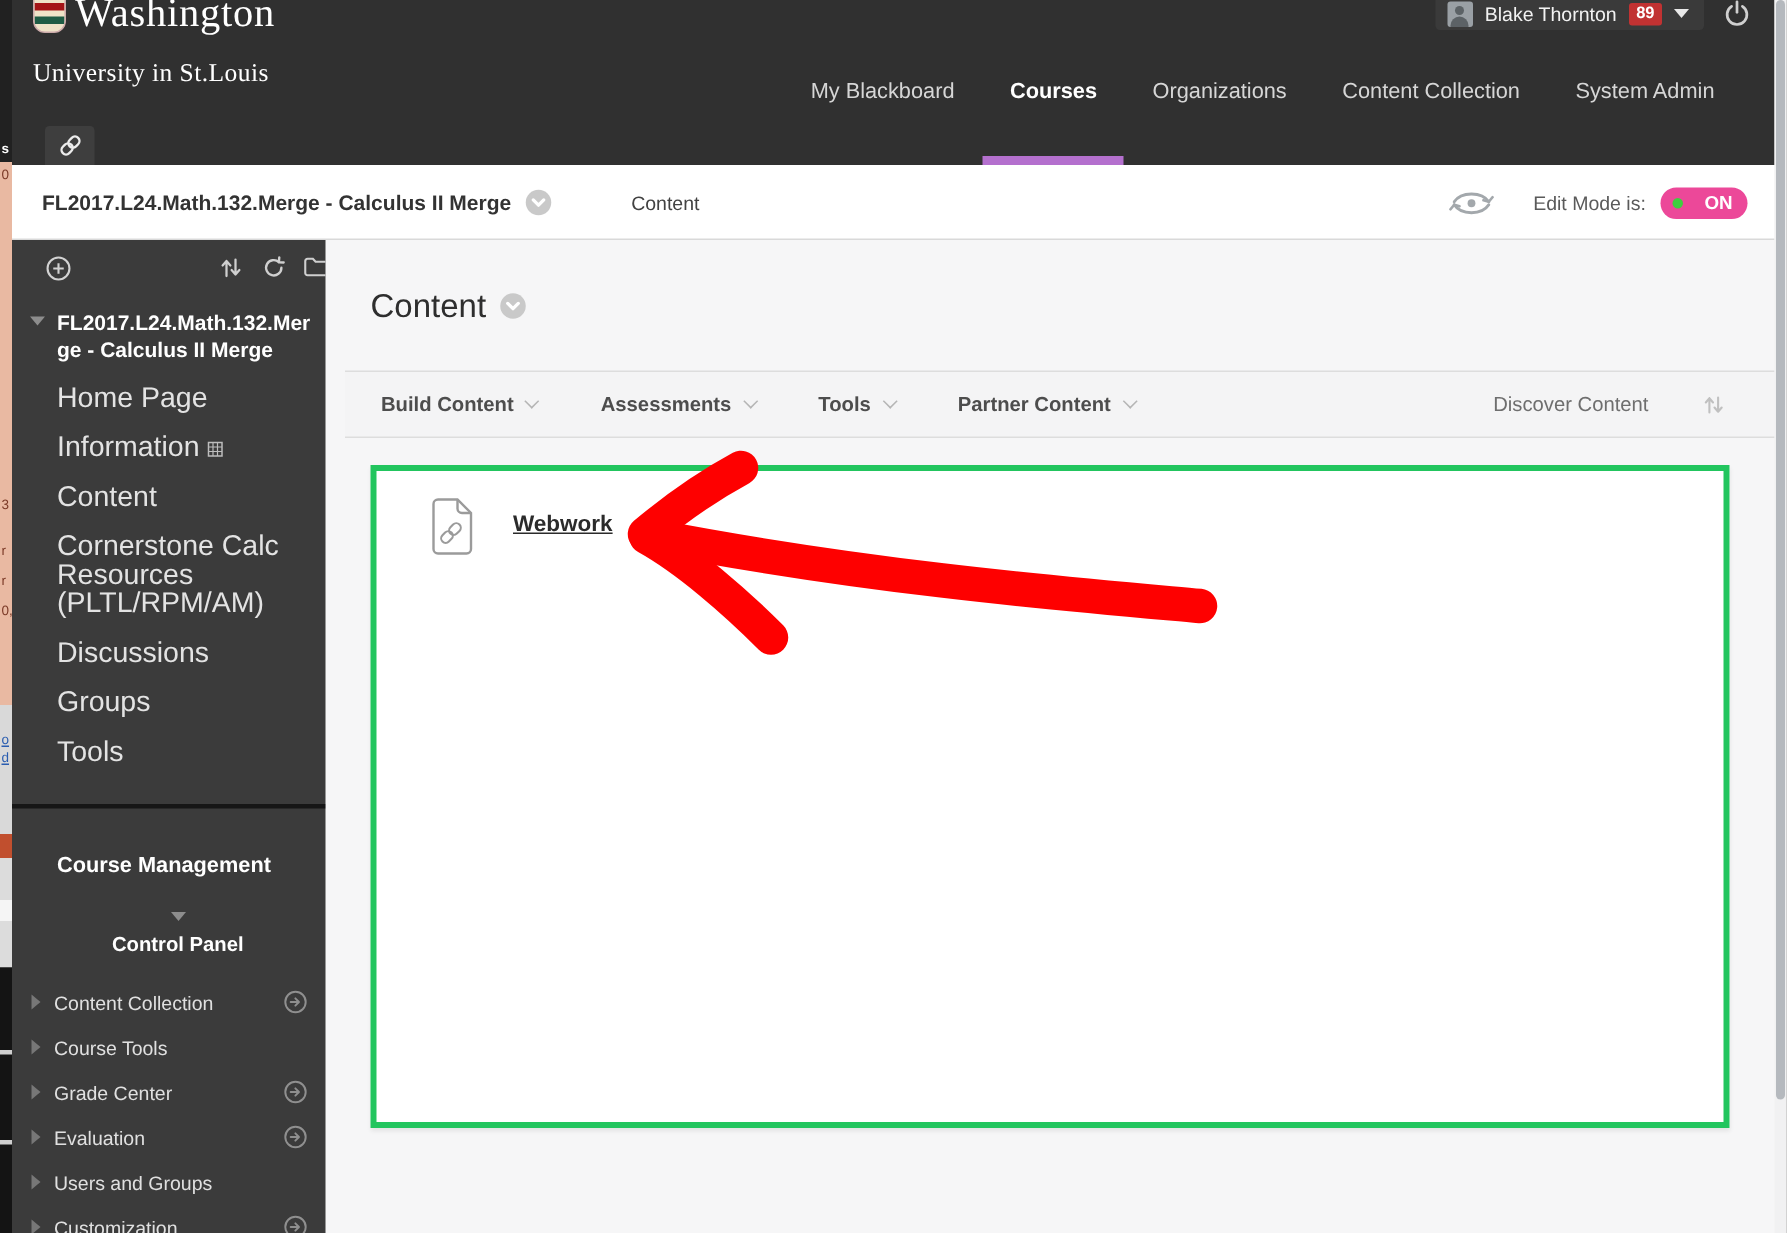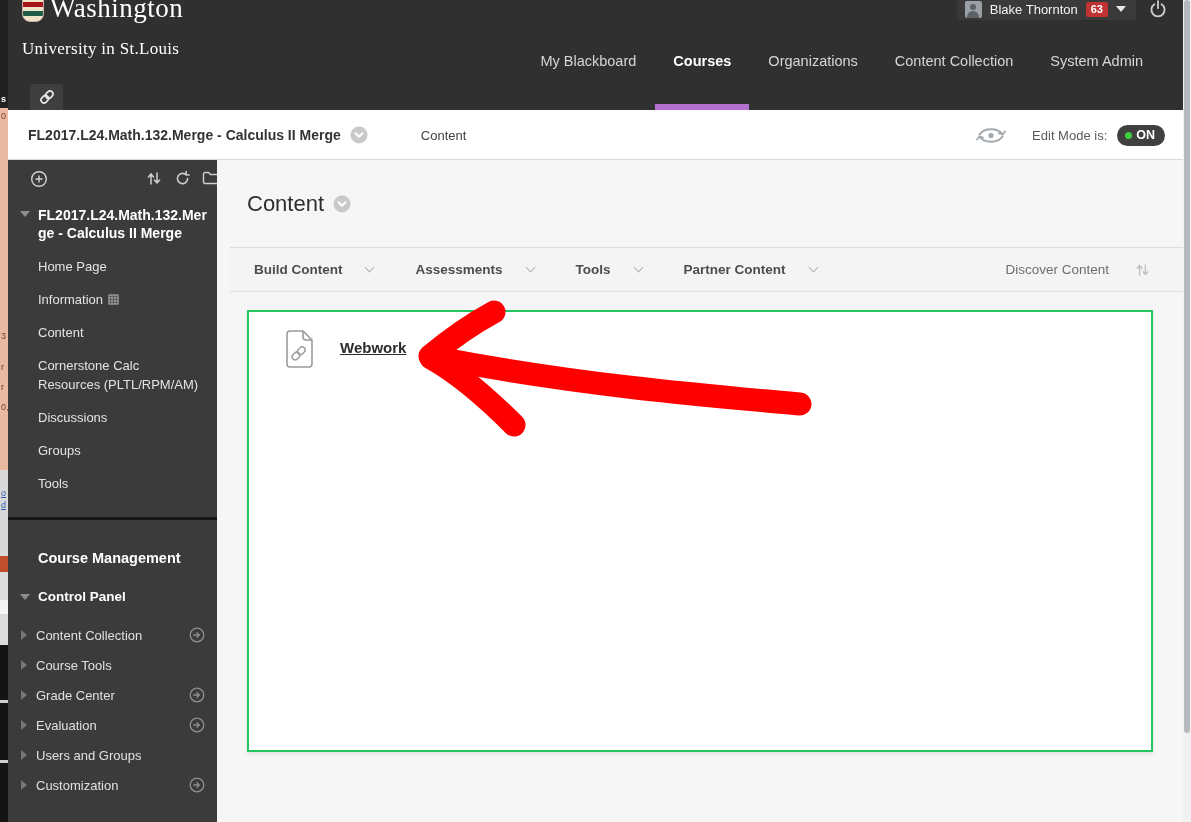--- a/index.html
+++ b/index.html
@@ -42,57 +42,57 @@
   .quicklink-btn { position:absolute; left:22px; bottom:0; width:33px; height:26px; background:#3e3e3e; border-radius:3px 3px 0 0; display:flex; align-items:center; justify-content:center; }
 
   
   .crumbbar { position:absolute; left:8px; top:110px; width:1175px; height:50px; background:#fff; border-bottom:1px solid #d9d9d9; z-index:9; }
   .crumb-left { position:absolute; left:20px; top:0; height:50px; display:flex; align-items:center; }
   .crumb-course { font-size:14px; font-weight:bold; color:#333; }
   .circle-chev { width:18px; height:18px; margin-left:9px; }
   .crumb-page { font-size:13px; color:#424242; margin-left:53px; }
   .crumb-right { position:absolute; right:18px; top:0; height:50px; display:flex; align-items:center; gap:26px; }
   .editmode-label { font-size:13px; color:#5a5a5a; }
-  .edit-pill { display:flex; align-items:center; gap:4px; background:#404040; border-radius:11px; height:21px; padding:0 10px 0 8px; margin-left:-16px;text-align:right; }
+  .edit-pill { display:flex; align-items:center; gap:14px; background:#ec4899; border-radius:11px; height:21px; padding:0 10px 0 8px; margin-left:-16px;text-align:right; }
   .edit-dot { width:7px; height:7px; border-radius:50%; background:#3ecf3e; }
   .edit-state { color:#fff; font-weight:bold; font-size:12.5px; }
 
   
   .sidebar { position:absolute; left:8px; top:160px; width:209px; height:662px; background:#3b3b3b; z-index:8; overflow:hidden; }
   .sb-tools { position:absolute; left:0; right:0; top:8px; height:24px; }
   .sb-tools .icn { position:absolute; top:2px; }
   .sb-course { margin:46px 12px 0 30px; position:relative; }
   .sb-course .tri-down { position:absolute; left:-18px; top:5px; }
   .sb-course-title { color:#fff; font-weight:bold; font-size:14px; line-height:18px; width:172px; word-break:break-all; cursor:pointer; }
   .sb-menu { list-style:none; margin-top:15px; }
   .sb-menu li { padding:0 14px 0 30px; margin-bottom:14px; }
-  .sb-menu .lnk { color:#e3e3e3; font-size:13px; line-height:18px; cursor:pointer; display:inline; }
+  .sb-menu .lnk { color:#e3e3e3; font-size:19px; line-height:18px; cursor:pointer; display:inline; }
   .sb-menu .gridicn { display:inline-block; margin-left:5px; vertical-align:-1px; }
   .sb-divider { height:3px; background:#161616; margin-top:24px; }
   .sb-mgmt { color:#fff; font-weight:bold; font-size:14.5px; margin:30px 0 0 30px; }
-  .sb-cp { display:flex; align-items:center; margin:23px 0 0 12px; gap:8px; cursor:pointer; }
+  .sb-cp { display:flex; align-items:center; margin:23px 0 0 12px; gap:8px; cursor:pointer;flex-direction:column; }
   .sb-cp-label { color:#fff; font-weight:bold; font-size:13.5px; }
   .sb-ctl { list-style:none; margin-top:16px; }
   .sb-ctl li { display:flex; align-items:center; gap:9px; padding:0 12px 0 13px; height:30px; cursor:pointer; }
   .sb-ctl .lbl { color:#e0e0e0; font-size:13px; flex:1; }
   .tri-down { width:0; height:0; border-left:5px solid transparent; border-right:5px solid transparent; border-top:6px solid #8d8d8d; }
   .tri-right { width:0; height:0; border-top:5px solid transparent; border-bottom:5px solid transparent; border-left:6px solid #777; }
 
   
   .main { position:absolute; left:217px; top:160px; width:966px; height:662px; background:#f6f6f7; }
   .page-title-row { position:absolute; left:30px; top:31px; display:flex; align-items:center; }
   .page-title { font-size:22px; color:#2e2e2e; }
   .actionbar { position:absolute; left:13px; right:0; top:87px; height:45px; border-top:1px solid #ddd; border-bottom:1px solid #ddd; background:#f4f4f5; }
   .actions { display:flex; gap:42px; padding-left:24px; height:43px; align-items:center; }
-  .act { font-size:13.5px; font-weight:bold; color:#4d4d4d; cursor:pointer; display:flex; align-items:center;gap:15px; }
+  .act { font-size:13.5px; font-weight:bold; color:#4d4d4d; cursor:pointer; display:flex; align-items:center; }
   .chev { width:7px; height:7px; border-right:1.8px solid #b5b5b5; border-bottom:1.8px solid #b5b5b5; transform:rotate(45deg); display:inline-block; margin-left:9px; margin-top:-4px; }
-  .discover { position:absolute; right:33px; top:0; height:43px; display:flex; align-items:center; gap:26px; }
+  .discover { position:absolute; right:33px; top:0; height:43px; display:flex; align-items:center; gap:36px; }
   .discover-lbl { font-size:13.5px; color:#6e6e6e; cursor:pointer; }
 
-  .content-box { position:absolute; left:30px; top:150px; width:906px; height:442px; background:#fff; border:2px solid #22c55e; box-shadow:0 2px 3px rgba(0,0,0,0.08); }
+  .content-box { position:absolute; left:30px; top:150px; width:906px; height:442px; background:#fff; border:4px solid #22c55e; box-shadow:0 2px 3px rgba(0,0,0,0.08); }
   .item-row { display:flex; padding:18px 0 0 35px; gap:26px; align-items:flex-start; }
   .item-title { font-size:15px; font-weight:bold; color:#2b2b2b; text-decoration:underline; margin-top:9px; cursor:pointer; }
 
   .arrow-svg { position:absolute; left:0; top:0; width:966px; height:662px; z-index:5; pointer-events:none; }
 
   .icn svg, .quicklink-btn svg, .powerbtn svg { display:block; }
 </style>
 </head>
 <body>
 
@@ -123,21 +123,21 @@
       <div class="logo-top">
         <span class="shield"></span>
         <span class="logo-l1">Washington</span>
       </div>
       <span class="logo-l2">University in St.Louis</span>
     </div>
 
     <div class="userbox">
       <span class="avatar"></span>
       <span class="uname">Blake Thornton</span>
-      <span class="ubadge">63</span>
+      <span class="ubadge">89</span>
       <span class="ucaret"></span>
     </div>
 
     <div class="powerbtn">
       <svg width="20" height="20" viewBox="0 0 20 20">
         <path d="M6.4 4.2 a6.6 6.6 0 1 0 7.2 0" fill="none" stroke="#cfcfcf" stroke-width="1.8" stroke-linecap="round"></path>
         <line x1="10" y1="1.2" x2="10" y2="8.2" stroke="#cfcfcf" stroke-width="1.8" stroke-linecap="round"></line>
       </svg>
     </div>
 

